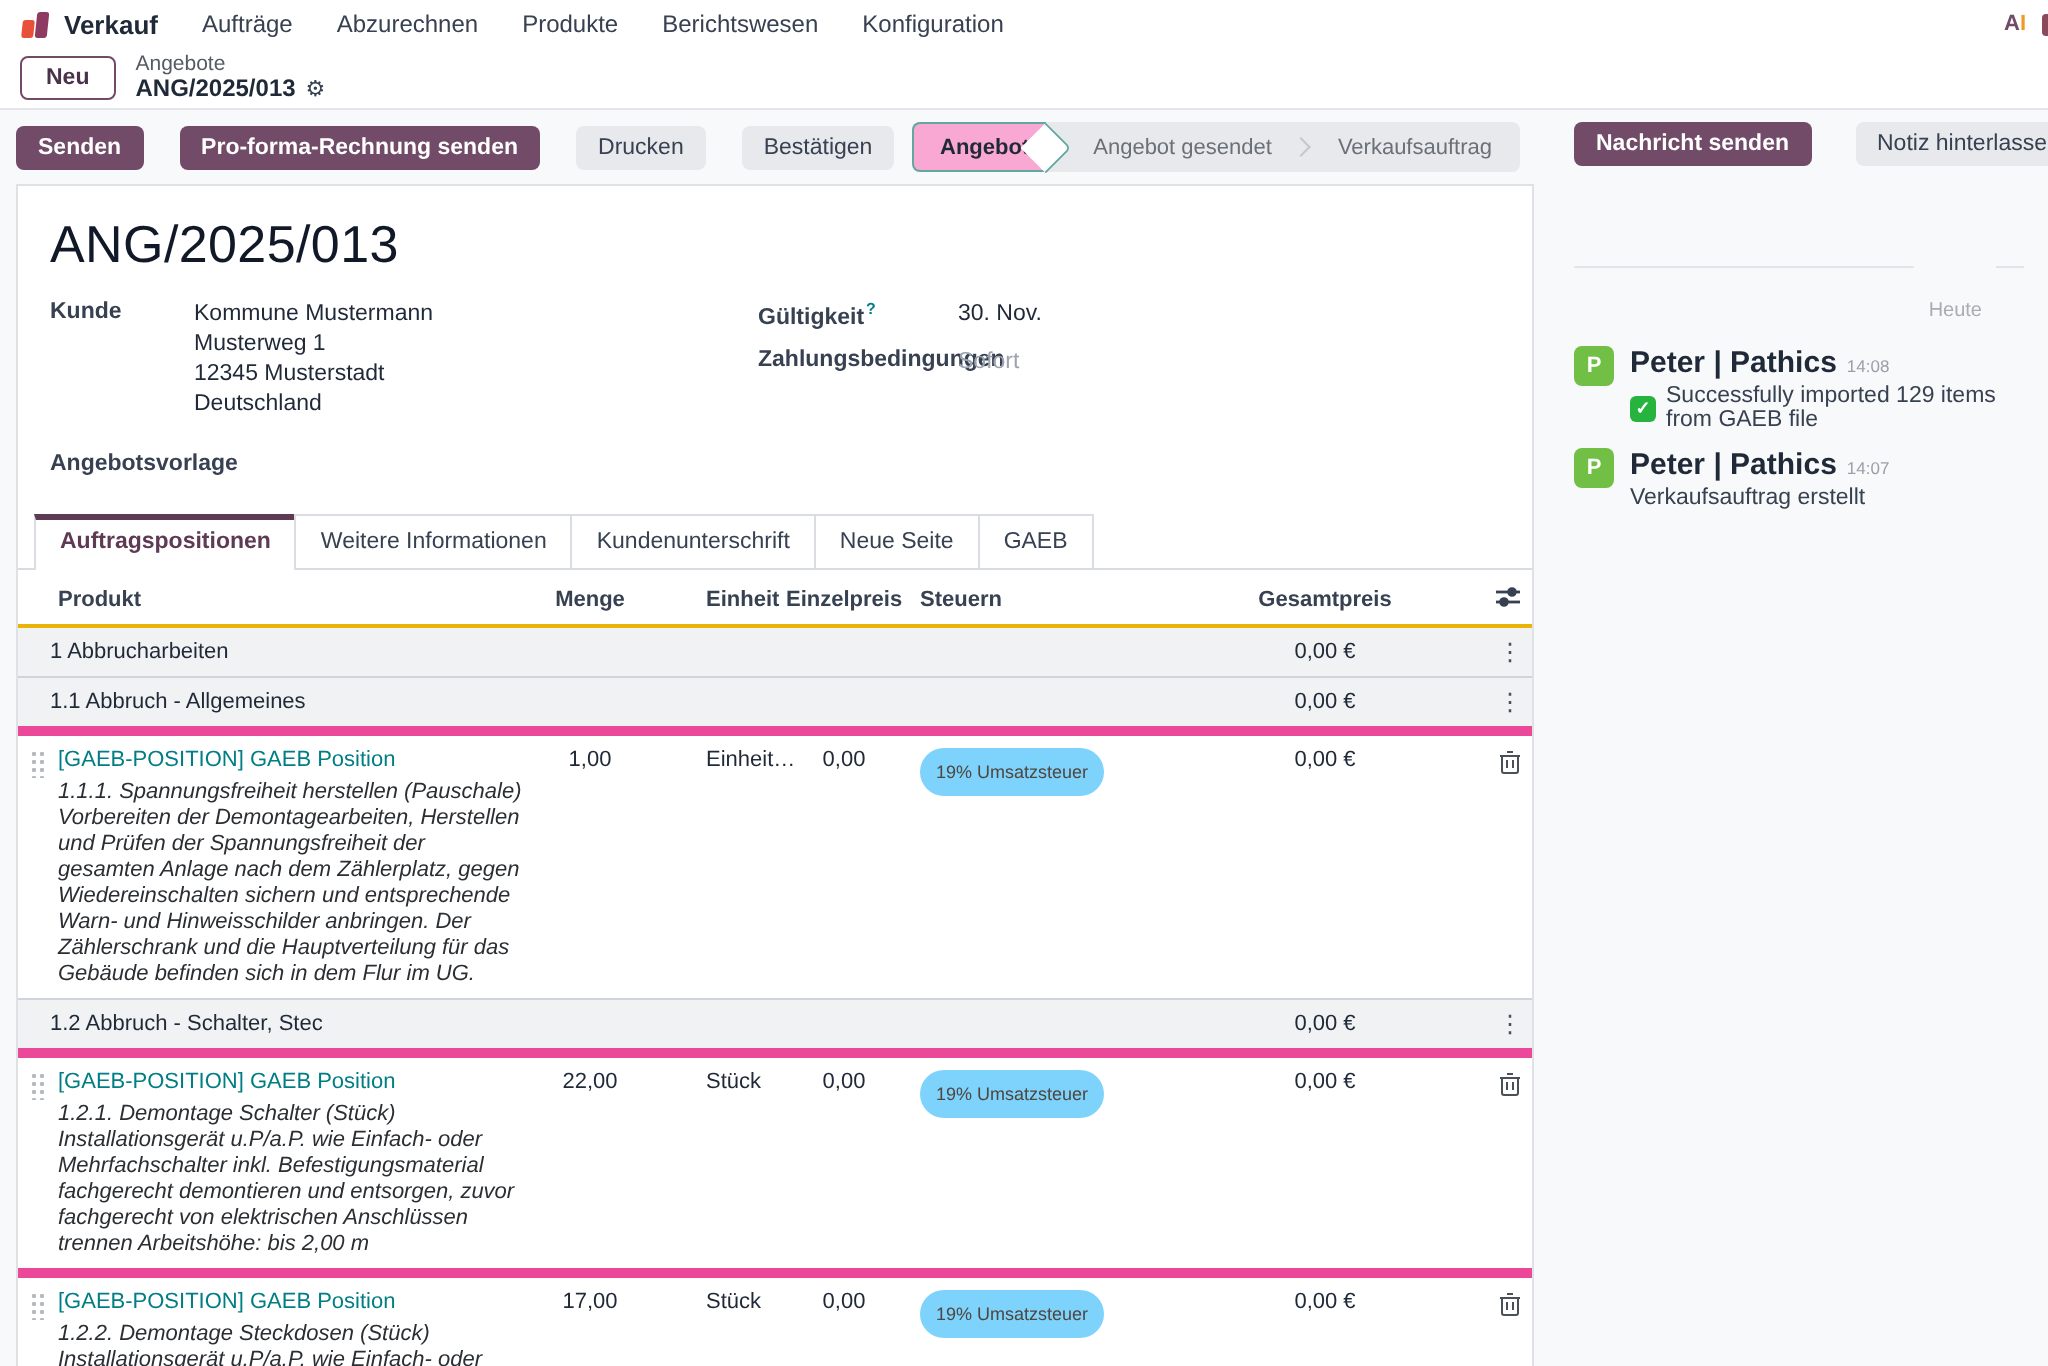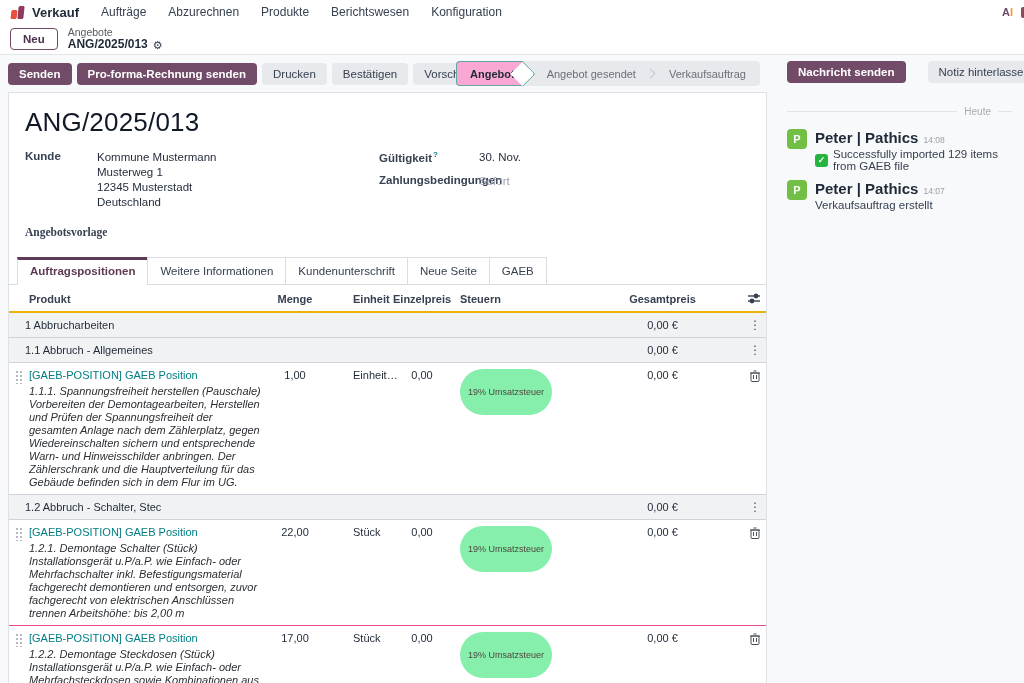--- a/index.html
+++ b/index.html
@@ -29,21 +29,21 @@
   .gear { font-size:11px; color:#374151; cursor:pointer; font-weight:400; }
 
   
   .workspace { position:absolute; top:55px; left:0; right:0; bottom:0; background:#f8f9fa; }
 
   
   .actionbar { position:absolute; top:0; left:0; right:0; height:37px; display:flex; align-items:center; padding:0 8px; }
   .btn { font-size:11.5px; border:none; border-radius:4px; padding:5px 11px; cursor:pointer; white-space:nowrap; }
   .btn-primary { background:#714B67; color:#fff; font-weight:600; }
   .btn-secondary { background:#e7e9ec; color:#374151; font-weight:500; }
-  .left-actions { display:flex; gap:5px; }
+  .left-actions { display:flex; gap:18px; }
 
   .statusbar { position:absolute; right:264px; top:6px; display:flex; align-items:stretch; height:25px; background:#e7e9ed; border-radius:4px; font-size:11px; }
   .step { display:flex; align-items:center; padding:0 14px; color:#6a7077; position:relative; cursor:pointer; white-space:nowrap; }
   .step.active { background:#f9a8d4; border:1px solid #62a8a1; border-right:none; border-radius:4px 0 0 4px; color:#1f2937; font-weight:700; padding:0 8px 0 13px; }
   .step.active::after { content:""; position:absolute; right:-9px; top:50%; width:17px; height:17px; transform:translateY(-50%) rotate(45deg); background:#fff; border-top:1px solid #62a8a1; border-right:1px solid #62a8a1; border-radius:0 3px 0 0; }
   .step.after-active { padding-left:24px; }
   .chev { width:7px; height:7px; border-top:1px solid #c3c8cf; border-right:1px solid #c3c8cf; transform:rotate(45deg); align-self:center; margin:0 1px 0 -3px; }
 
   .chatter-actions { position:absolute; left:787px; top:6px; display:flex; gap:22px; }
 
@@ -55,56 +55,56 @@
   .fields { display:flex; padding-left:8px; }
   .col-left { width:354px; }
   .col-right { flex:1; }
   .frow { display:flex; margin-bottom:9px; }
   .flabel { font-size:11.5px; font-weight:600; color:#374151; white-space:nowrap; }
   .col-left .flabel { width:72px; flex:0 0 72px; }
   .col-right .flabel { width:100px; flex:0 0 100px; }
   .fvalue { font-size:11.5px; color:#1f2937; line-height:15px; }
   .placeholder { color:#9ca3af; }
   .q { color:#017E84; font-size:8px; vertical-align:super; margin-left:1px; }
-  .vorlage { margin-top:16px;font-family:Liberation Serif, serif; }
+  .vorlage { margin-top:16px; }
 
   
   .tabs { display:flex; align-items:flex-end; padding-left:8px; border-bottom:1px solid #d8dce0; margin-top:10px; }
   .tab { font-size:11.5px; color:#374151; background:#fff; border:1px solid #dadde1; border-bottom:none; padding:7px 12px 7px; margin-right:-1px; cursor:pointer; position:relative; white-space:nowrap; }
   .tab.active { border-top:3px solid #5e3a55; color:#5e3a55; font-weight:600; padding-top:5px; margin-bottom:-1px; padding-bottom:8px; }
 
   
   table.olist { width:100%; border-collapse:collapse; table-layout:fixed; }
   .olist col.c-handle { width:20px; } .olist col.c-prod { width:230px; } .olist col.c-menge { width:72px; }
   .olist col.c-einheit { width:62px; } .olist col.c-preis { width:58px; } .olist col.c-steuer { width:130px; }
   .olist col.c-total { width:auto; } .olist col.c-act { width:22px; }
   .olist th { font-size:11px; font-weight:700; color:#374151; padding:8px 0 6px; border-bottom:2px solid #eab308; text-align:left; }
   .olist th.r, .olist td.r { text-align:center;margin-top:24px; }
   .olist th.pl, .olist td.pl { padding-left:22px; }
   .olist th.badge-col, .olist td.badge-col { padding-left:9px; }
   .olist td { font-size:11px; color:#1f2937; vertical-align:top; padding:6px 0 5px; }
   tr.section td { background:#f1f2f4; border-top:1px solid #cfd4da; border-bottom:1px solid #cfd4da; padding:6px 0; font-size:11px; color:#1f2937; }
   tr.section .sec-label { padding-left:16px; }
-  tr.product td { border-top:1px solid #ec4899; }
+  tr.product td { border-top:5px solid #ec4899; }
   tr.product:first-of-type td { border-top:none; }
   .pname { color:#017E84; cursor:pointer; }
   .pdesc { font-style:italic; color:#2b2f33; white-space:pre-line; line-height:13px; margin-top:4px; width:234px; }
   .drag-dots { display:inline-block; width:8px; height:14px; margin-left:6px; margin-top:1px;
     background:radial-gradient(circle, #b6bac0 1px, transparent 1.2px); background-size:4px 4px; cursor:grab; }
-  .tax-badge { display:inline-block; font-size:9px; color:#4f463f; background:#86efac; border-radius:999px; padding:18px 8px; white-space:nowrap; }
+  .tax-badge { display:inline-block; font-size:9px; color:#4f463f; background:#7dd3fc; border-radius:999px; padding:7px 8px; white-space:nowrap; }
   .kebab { font-size:12px; color:#495057; cursor:pointer; text-align:center; display:block; line-height:12px; }
   .trash { cursor:pointer; display:block; margin:1px auto 0; }
   .opt-icon { cursor:pointer; vertical-align:-1px; margin-left:4px; }
 
   
   .chatter { position:absolute; top:37px; left:775px; right:0; bottom:0; background:#f8f9fa; }
   .date-divider { display:flex; align-items:center; margin:14px 12px 10px; }
   .date-divider .line { border-top:1px solid #e2e4e8; flex:1; }
   .date-divider .line.short { flex:0 0 14px; }
-  .date-divider .dtext { font-size:10px; color:#a8adb4; padding:0 7px; }
+  .date-divider .dtext { font-size:10px; color:#a8adb4; padding:0 7px;margin-top:44px; }
   .msg { display:flex; gap:8px; padding:2px 12px 6px; }
   .avatar { width:20px; height:20px; border-radius:4px; background:#71bf45; color:#fff; font-size:11px; font-weight:700; display:flex; align-items:center; justify-content:center; flex:0 0 20px; }
   .msg-head { display:flex; align-items:baseline; gap:5px; }
   .msg-author { font-size:15px; font-weight:700; color:#1f2937; }
   .msg-time { font-size:8.5px; color:#9aa0a8; }
   .msg-body { font-size:11.5px; color:#374151; margin-top:2px; display:flex; align-items:center; gap:5px; }
   .check-ico { width:13px; height:13px; background:#27b43e; border-radius:3px; color:#fff; font-size:9px; font-weight:700; display:inline-flex; align-items:center; justify-content:center; flex:0 0 13px; }
 </style>
 </head>
 <body>

